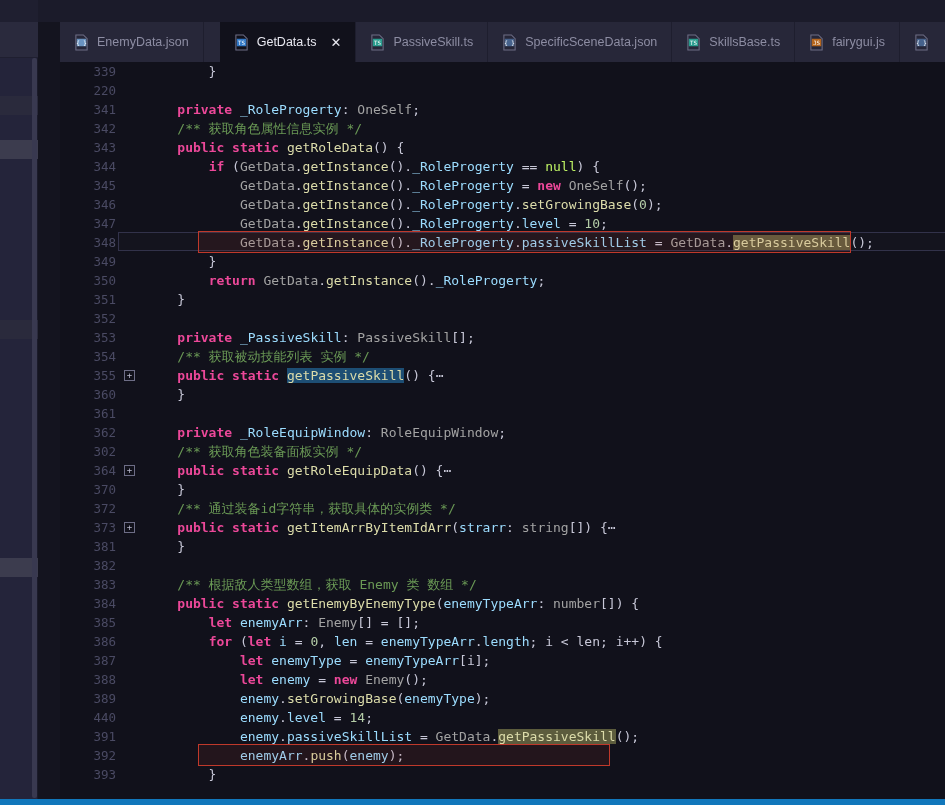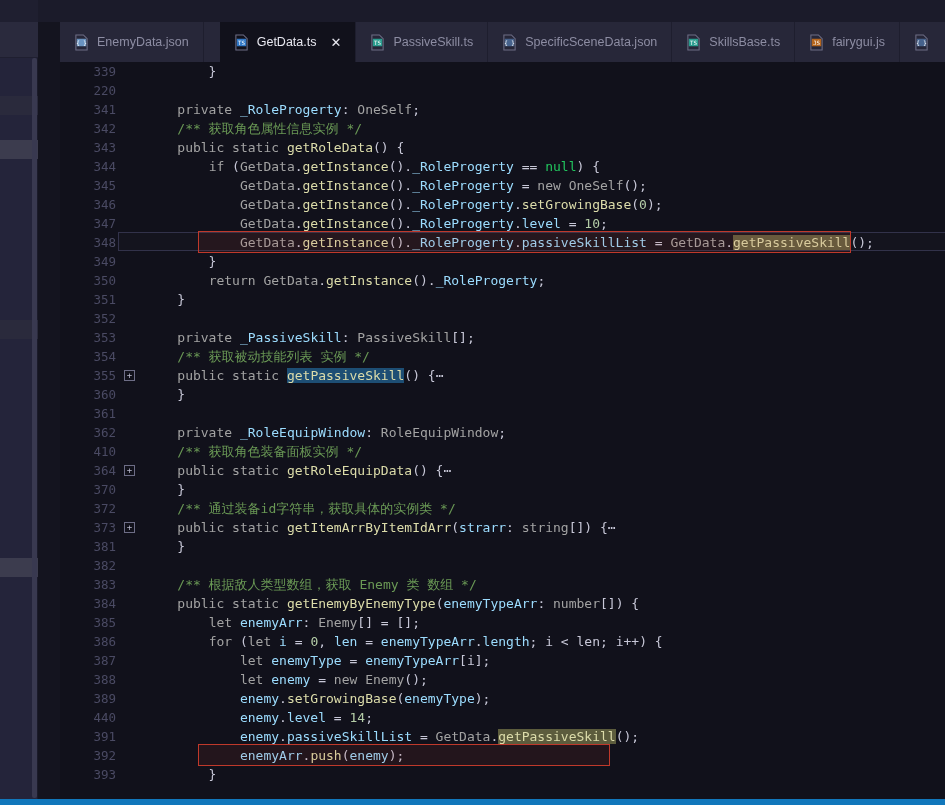--- a/index.html
+++ b/index.html
@@ -158,28 +158,28 @@
     text-align: center;
     user-select: none;
   }
   .code {
     position: absolute;
     left: 78px; top: 0;
     color: #c8c8d8;
   }
 
   
-  .kw   { color: #a3a3a3; }  
+  .kw   { color: #ec4899; font-weight: bold; }  
   .type { color: #a3a3a3; }  
   .fn   { color: #dcdcaa; }  
   .var  { color: #9cdcfe; }  
   .num  { color: #b5cea8; }
   .cmt  { color: #6a9955; text-align: right; }
   .punc { color: #c8c8d8; }
-  .lit  { color: #22c55e; }
+  .lit  { color: #bef264; }
 
   
   .match {
     background: #5c5c3d;
     color: #dcdcaa;
   }
   
   .sel-match {
     background: #1d4e74;
     color: #dcdcaa;
@@ -307,21 +307,21 @@
           <div class="line"><span class="ln">349</span><span class="code"><span class="punc">        }</span></span></div>
           <div class="line"><span class="ln">350</span><span class="code"><span class="punc">        </span><span class="kw">return</span><span class="punc"> </span><span class="type">GetData</span><span class="punc">.</span><span class="fn">getInstance</span><span class="punc">().</span><span class="var">_RoleProgerty</span><span class="punc">;</span></span></div>
           <div class="line"><span class="ln">351</span><span class="code"><span class="punc">    }</span></span></div>
           <div class="line"><span class="ln">352</span><span class="code"><span class="punc"></span></span></div>
           <div class="line"><span class="ln">353</span><span class="code"><span class="punc">    </span><span class="kw">private</span><span class="var"> _PassiveSkill</span><span class="punc">: </span><span class="type">PassiveSkill</span><span class="punc">[];</span></span></div>
           <div class="line"><span class="ln">354</span><span class="code"><span class="cmt">    /** 获取被动技能列表 实例 */</span></span></div>
           <div class="line"><span class="ln">355</span><span class="fold">+</span><span class="code"><span class="punc">    </span><span class="kw">public</span><span class="punc"> </span><span class="kw">static</span><span class="punc"> </span><span class="sel-match">getPassiveSkill</span><span class="punc">() {</span><span class="punc">⋯</span></span></div>
           <div class="line"><span class="ln">360</span><span class="code"><span class="punc">    }</span></span></div>
           <div class="line"><span class="ln">361</span><span class="code"><span class="punc"></span></span></div>
           <div class="line"><span class="ln">362</span><span class="code"><span class="punc">    </span><span class="kw">private</span><span class="var"> _RoleEquipWindow</span><span class="punc">: </span><span class="type">RoleEquipWindow</span><span class="punc">;</span></span></div>
-          <div class="line"><span class="ln">410</span><span class="code"><span class="cmt">    /** 获取角色装备面板实例 */</span></span></div>
+          <div class="line"><span class="ln">302</span><span class="code"><span class="cmt">    /** 获取角色装备面板实例 */</span></span></div>
           <div class="line"><span class="ln">364</span><span class="fold">+</span><span class="code"><span class="punc">    </span><span class="kw">public</span><span class="punc"> </span><span class="kw">static</span><span class="punc"> </span><span class="fn">getRoleEquipData</span><span class="punc">() {</span><span class="punc">⋯</span></span></div>
           <div class="line"><span class="ln">370</span><span class="code"><span class="punc">    }</span></span></div>
           <div class="line"><span class="ln">372</span><span class="code"><span class="cmt">    /** 通过装备id字符串，获取具体的实例类 */</span></span></div>
           <div class="line"><span class="ln">373</span><span class="fold">+</span><span class="code"><span class="punc">    </span><span class="kw">public</span><span class="punc"> </span><span class="kw">static</span><span class="punc"> </span><span class="fn">getItemArrByItemIdArr</span><span class="punc">(</span><span class="var">strarr</span><span class="punc">: </span><span class="type">string</span><span class="punc">[]) {</span><span class="punc">⋯</span></span></div>
           <div class="line"><span class="ln">381</span><span class="code"><span class="punc">    }</span></span></div>
           <div class="line"><span class="ln">382</span><span class="code"><span class="punc"></span></span></div>
           <div class="line"><span class="ln">383</span><span class="code"><span class="cmt">    /** 根据敌人类型数组，获取 Enemy 类 数组 */</span></span></div>
           <div class="line"><span class="ln">384</span><span class="code"><span class="punc">    </span><span class="kw">public</span><span class="punc"> </span><span class="kw">static</span><span class="punc"> </span><span class="fn">getEnemyByEnemyType</span><span class="punc">(</span><span class="var">enemyTypeArr</span><span class="punc">: </span><span class="type">number</span><span class="punc">[]) {</span></span></div>
           <div class="line"><span class="ln">385</span><span class="code"><span class="punc">        </span><span class="kw">let</span><span class="punc"> </span><span class="var">enemyArr</span><span class="punc">: </span><span class="type">Enemy</span><span class="punc">[] = [];</span></span></div>
           <div class="line"><span class="ln">386</span><span class="code"><span class="punc">        </span><span class="kw">for</span><span class="punc"> (</span><span class="kw">let</span><span class="punc"> </span><span class="var">i</span><span class="punc"> = </span><span class="num">0</span><span class="punc">, </span><span class="var">len</span><span class="punc"> = </span><span class="var">enemyTypeArr</span><span class="punc">.</span><span class="var">length</span><span class="punc">; i &lt; len; i++) {</span></span></div>

